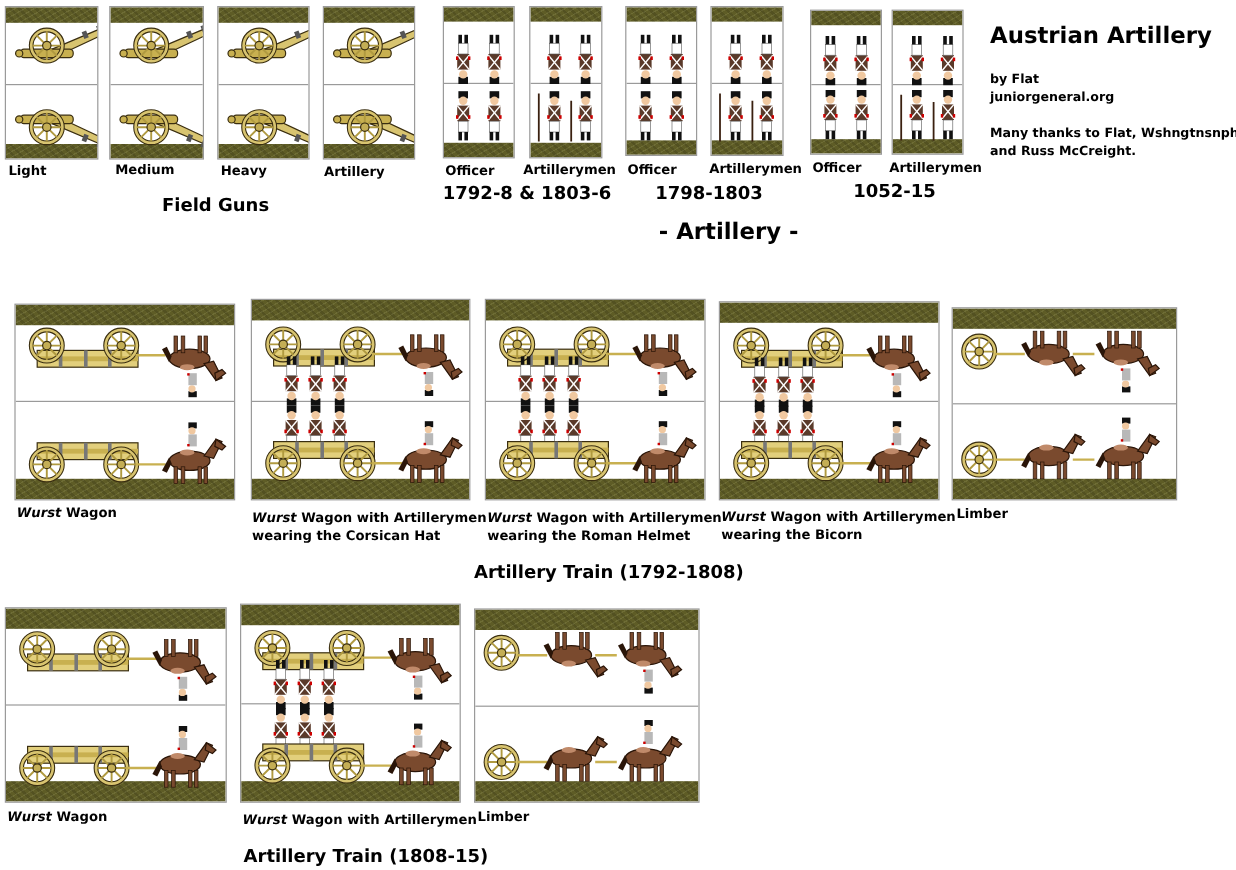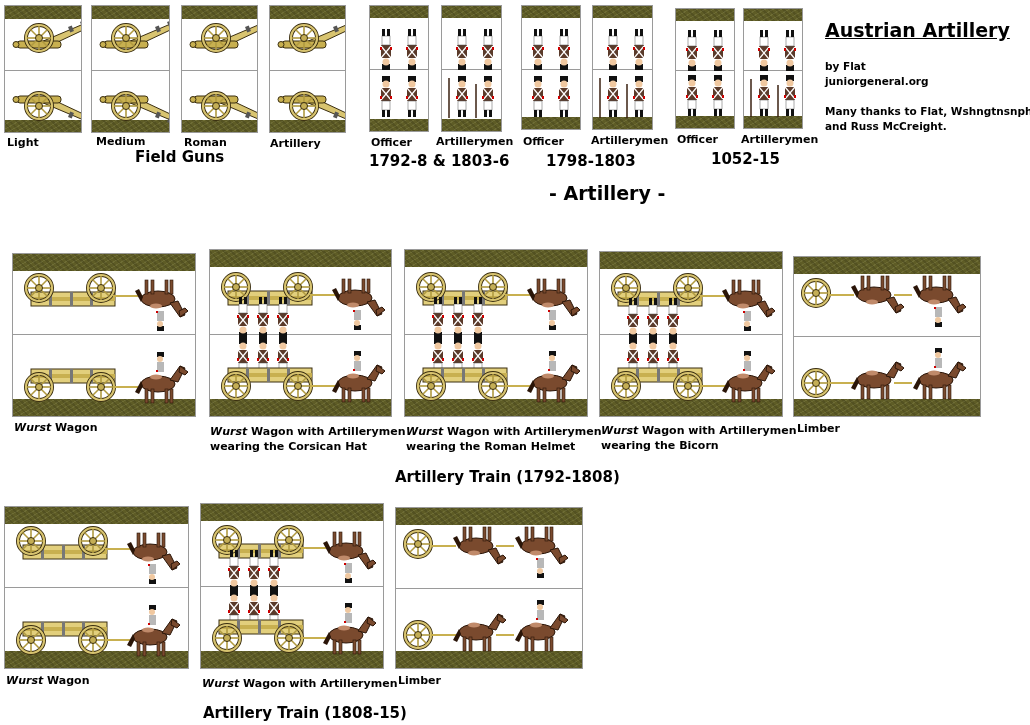--- a/index.html
+++ b/index.html
@@ -85,21 +85,21 @@
       <rect x="-42" y="-5" width="84" height="4" fill="#c8b050"></rect>
       <rect x="-24" y="-10" width="3" height="14" fill="#777"></rect>
       <rect x="-3" y="-10" width="3" height="14" fill="#777"></rect>
       <rect x="17" y="-10" width="3" height="14" fill="#777"></rect>
       <use href="#wheel" x="-34" y="8"></use>
       <use href="#wheel" x="28" y="8"></use>
     </g>
   </defs>
 </svg>
 
-<div class="title" style="left:825px;top:19px;text-decoration:underline;">Austrian Artillery</div>
+<div class="title" style="left:825px;top:19px;">Austrian Artillery</div>
 <div class="small" style="left:825px;top:59px;">by Flat</div>
 <div class="small" style="left:825px;top:74px;">juniorgeneral.org</div>
 <div class="small" style="left:825px;top:104px;">Many thanks to Flat, Wshngtnsnphw,</div>
 <div class="small" style="left:825px;top:119px;">and Russ McCreight.</div>
 
 <div>
   <div class="tile" style="left:4px;top:5px;width:78px;height:128px;">
     <div class="grass top" style="height:13px;"></div>
     <div class="divider" style="top:64px;"></div>
     <div class="grass bot" style="height:12px;"></div>
@@ -130,23 +130,23 @@
     <div class="grass top" style="height:13px;"></div>
     <div class="divider" style="top:64px;"></div>
     <div class="grass bot" style="height:12px;"></div>
     <svg width="77" height="128">
         <use href="#cannon-up" x="30" y="32"></use>
         <use href="#cannon-down" x="30" y="100"></use>
       </svg>
   </div>
   <div class="lbl" style="left:7px;top:135px;">Light</div>
   <div class="lbl" style="left:96px;top:134px;">Medium</div>
-  <div class="lbl" style="left:184px;top:135px;">Roman</div>
+  <div class="lbl" style="left:184px;top:135px;">Heavy</div>
   <div class="lbl" style="left:270px;top:136px;">Artillery</div>
-  <div class="head" style="left:135px;top:148px;">Field Guns</div>
+  <div class="head" style="left:135px;top:162px;">Field Guns</div>
 </div>
 
 <div>
 
   <div class="tile" style="left:369px;top:5px;width:60px;height:127px;">
     <div class="grass top" style="height:12px;"></div>
     <div class="divider" style="top:63px;"></div>
     <div class="grass bot" style="height:12px;"></div>
     <svg width="60" height="127">
       <use href="#soldier" transform="translate(16,38) rotate(180)"></use>

